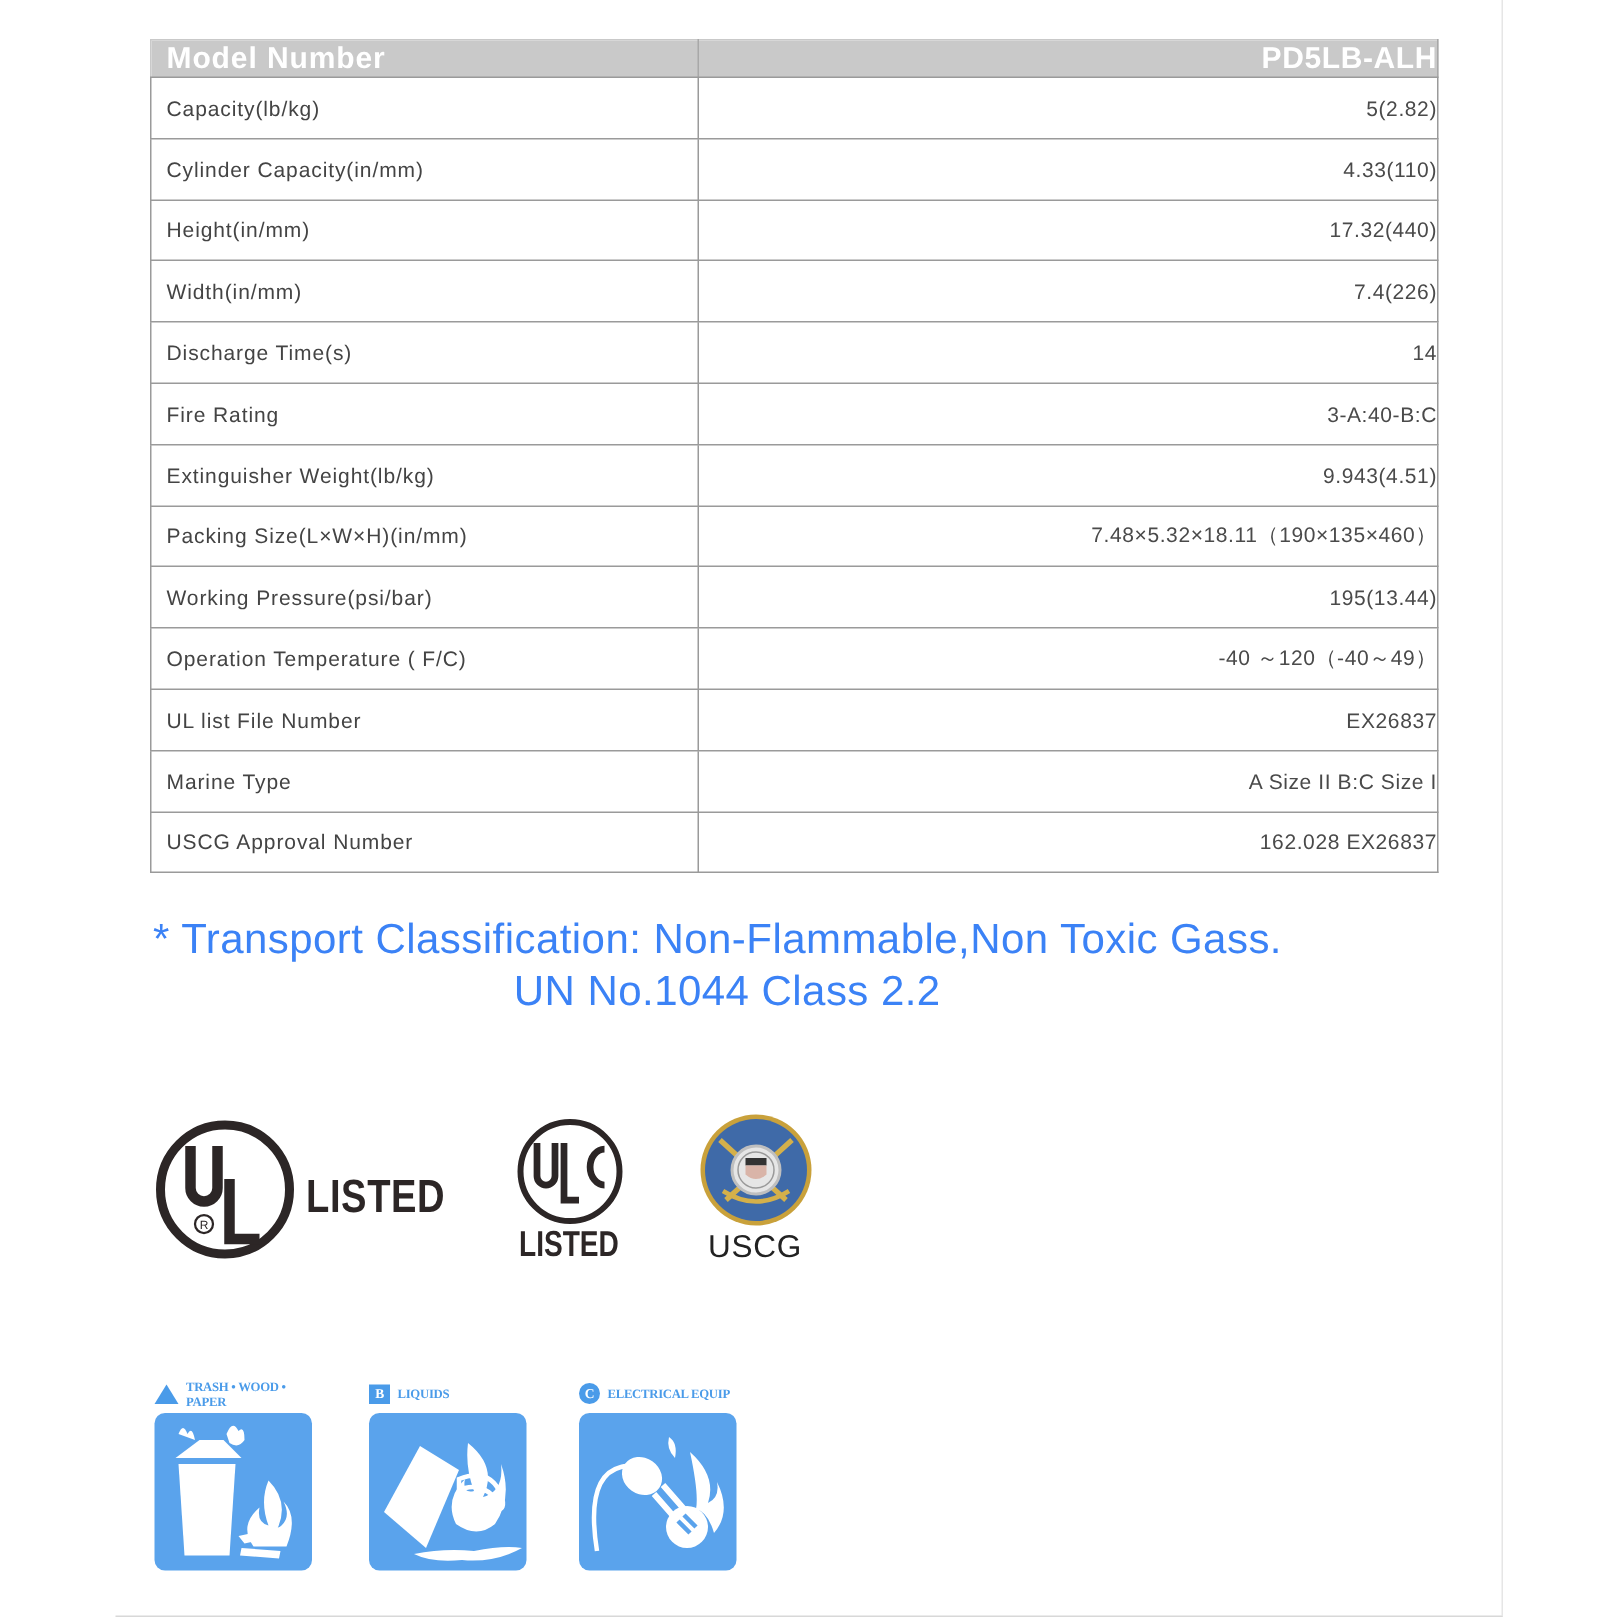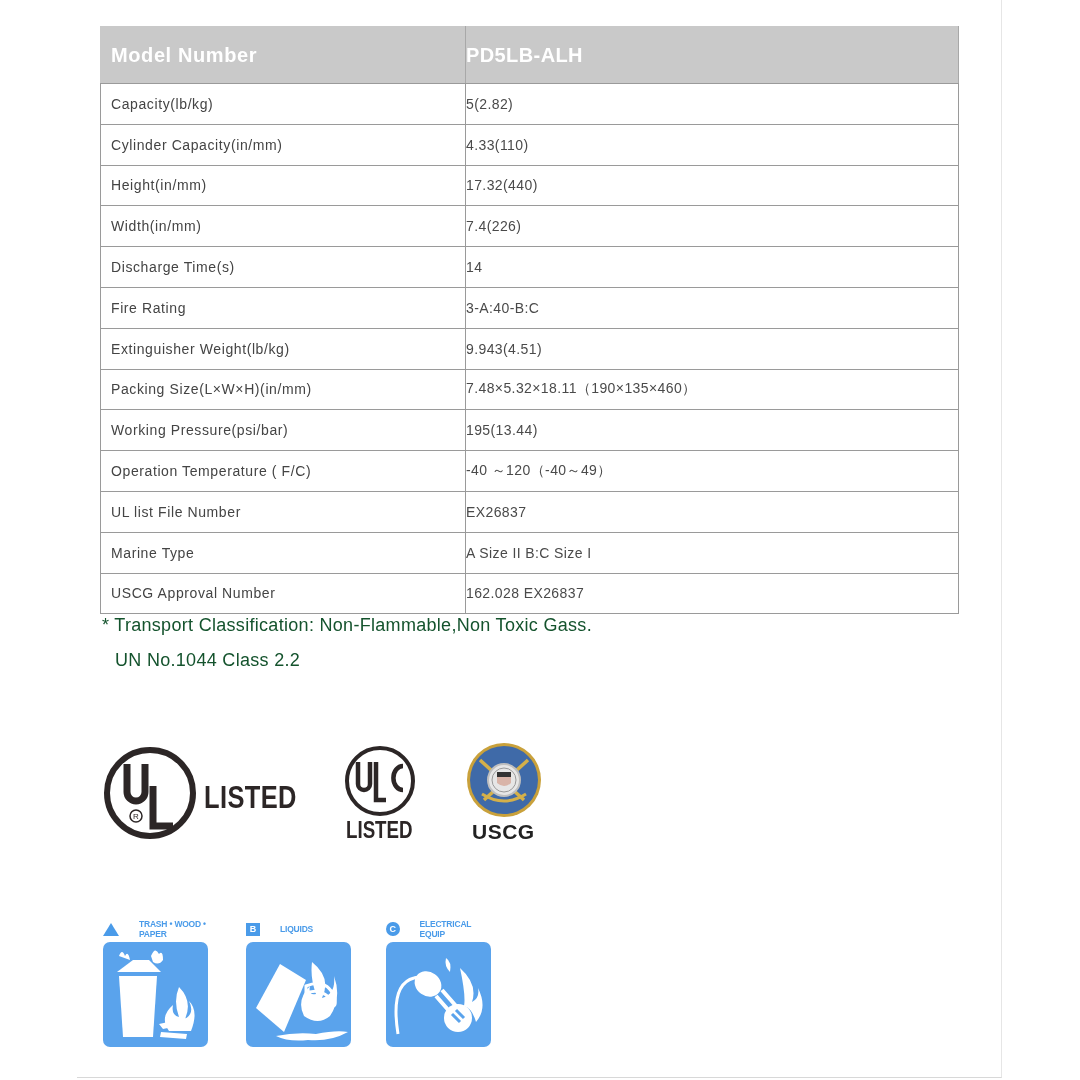--- a/index.html
+++ b/index.html
@@ -13,43 +13,43 @@
 
     .spec-table {
       position: absolute; left: 100px; top: 26px; width: 859px;
       border-collapse: collapse; table-layout: fixed;
     }
     .spec-table td {
       height: 40.8px; border: 1.5px solid #9a9a9a; font-size: 14px;
       letter-spacing: 0.6px; color: #444; white-space: nowrap;
     }
     .spec-table td.label { width: 365px; padding-left: 10px; text-align: left; }
-    .spec-table td.value { text-align: left; letter-spacing: 0.4px; color: #4a4a4a; }
+    .spec-table td.value { text-align: right; letter-spacing: 0.4px; color: #4a4a4a; }
     .spec-table tr.header td {
       background: #c9c9c9; color: #ffffff; font-weight: bold; font-size: 20px;
-      border-color: #c9c9c9 #a8a8a8 #9a9a9a #c9c9c9; height: 57px;
+      border-color: #c9c9c9 #a8a8a8 #9a9a9a #c9c9c9; height: 25px;
     }
 
     .footnote {
-      position: absolute; left: 102px; top: 608px; font-size: 18px; color: #14532d;
-      letter-spacing: 0.3px; line-height: 35px;
+      position: absolute; left: 102px; top: 608px; font-size: 28px; color: #3b82f6;
+      letter-spacing: 0.3px; line-height: 35px; text-align: center;
     }
     .footnote .line2 { padding-left: 13px; display: block; }
 
     .cert-row { position: absolute; left: 100px; top: 740px; width: 460px; height: 110px; }
     .ul-logo { position: absolute; left: 3px; top: 6px; width: 94px; height: 94px; }
     .ul-listed { position: absolute; left: 104px; top: 40px; font-size: 31px; font-weight: bold; color: #2c2626; letter-spacing: 0.5px; transform: scaleX(0.82); transform-origin: left center; }
     .ulc-logo { position: absolute; left: 243px; top: 4px; width: 74px; height: 74px; }
     .ulc-listed { position: absolute; left: 246px; top: 76px; font-size: 24px; font-weight: bold; color: #2c2626; transform: scaleX(0.78); transform-origin: left center; }
     .uscg-logo { position: absolute; left: 366px; top: 2px; width: 76px; height: 76px; }
-    .uscg-label { position: absolute; left: 372px; top: 80px; font-size: 21px; color: #222; letter-spacing: 0.5px; font-weight: bold; }
+    .uscg-label { position: absolute; left: 372px; top: 80px; font-size: 21px; color: #222; letter-spacing: 0.5px; }
 
     .class-row { position: absolute; left: 100px; top: 918px; width: 400px; height: 130px; }
     .class-item { position: absolute; top: 0; width: 110px; height: 130px; }
-    .class-head { height: 22px; display: flex; align-items: center; gap: 20px; font-size: 8.5px; color: #4a9be9; font-weight: bold; letter-spacing: -0.2px; }
+    .class-head { height: 22px; display: flex; align-items: center; gap: 5px; font-size: 8.5px; color: #4a9be9; font-weight: bold; letter-spacing: -0.2px; font-family: Liberation Serif, serif; }
     .class-tag { display: inline-flex; align-items: center; justify-content: center; width: 14px; height: 13px; color: #fff; background: #4a9be9; font-size: 9px; }
     .class-tag.tri { background: none; width: 0; height: 0; border-left: 8px solid transparent; border-right: 8px solid transparent; border-bottom: 13px solid #4a9be9; }
     .class-tag.circle { border-radius: 50%; width: 14px; height: 14px; }
     .class-box { margin-top: 2px; width: 105px; height: 105px; background: #5aa3ec; border-radius: 7px; position: relative; overflow: hidden; }
     .class-box svg { position: absolute; left: 0; top: 0; }
   </style>
 </head>
 <body>
 
 <div class="page-frame"></div>

